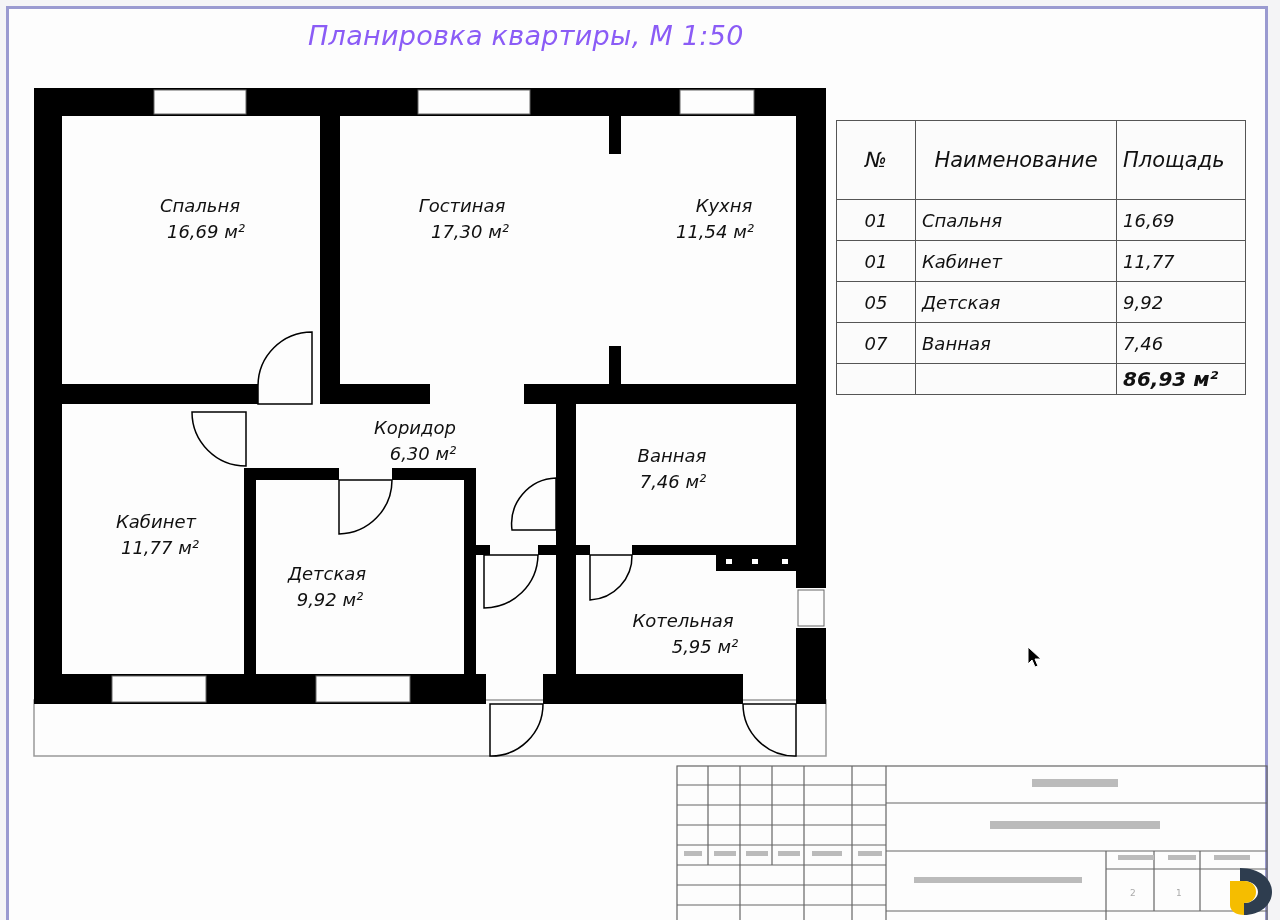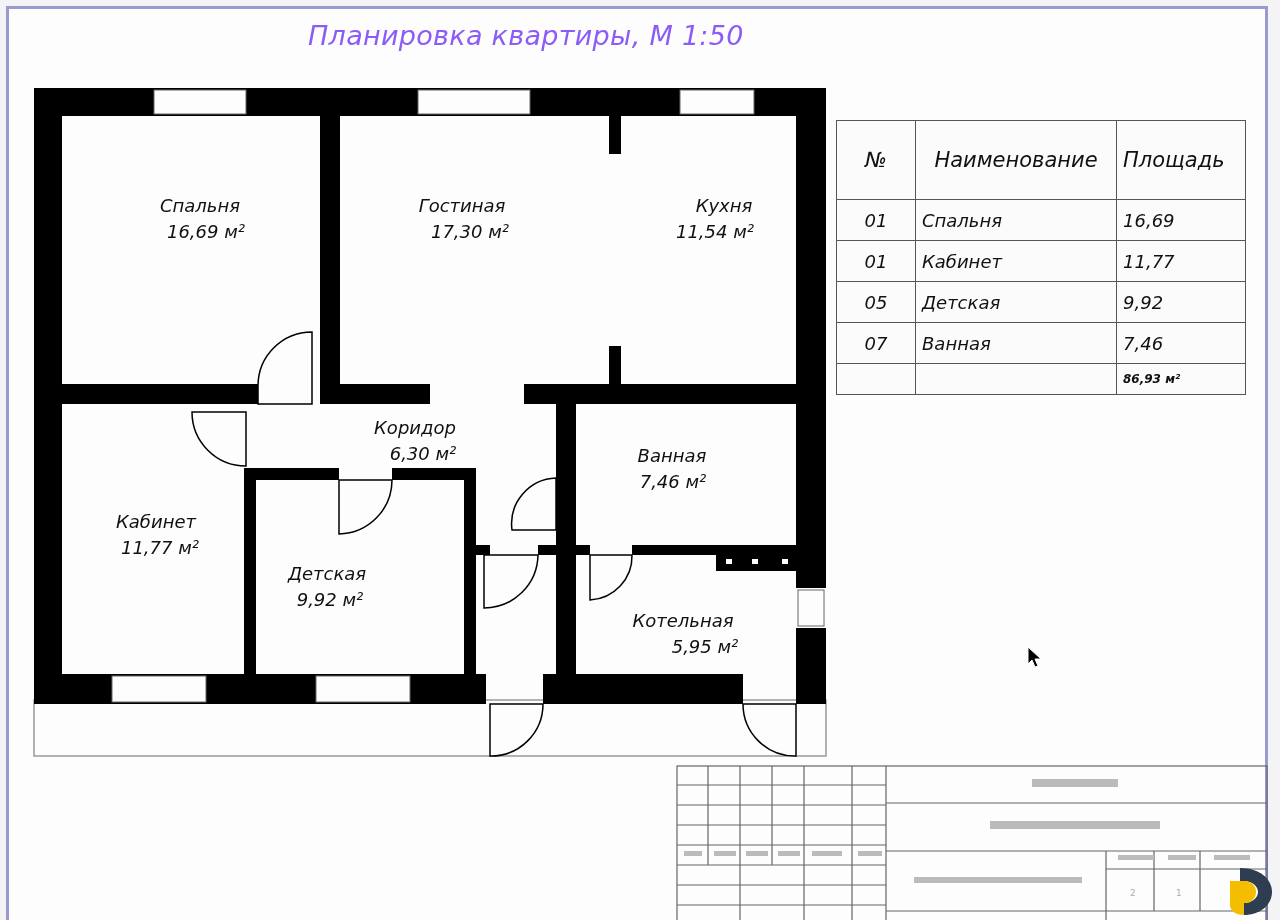--- a/index.html
+++ b/index.html
@@ -8,21 +8,21 @@
   .title{position:absolute;left:308px;top:20px;font-size:27px;font-style:italic;color:#8b5cf6;letter-spacing:0.3px;}
   .plan{position:absolute;left:0;top:0;}
   .room-label{font-style:italic;font-size:18px;fill:#111;font-family:"DejaVu Sans",sans-serif;}
   .tbl{position:absolute;left:836px;top:120px;border-collapse:collapse;font-style:italic;color:#111;background:#fbfbfb;}
   .tbl td,.tbl th{border:1.5px solid #555;font-weight:normal;padding:0 6px;height:40px;font-size:18px;}
   .tbl th{height:78px;font-size:21px;}
   .tbl .c-no{width:66px;text-align:center;}
   .tbl .c-name{width:188px;text-align:left;margin-top:8px;}
   .tbl .c-area{width:116px;text-align:left;}
   .tbl th.c-name{text-align:center;}
-  .tbl .total{font-weight:bold;font-size:12px;height:30px;}
+  .tbl .total{font-weight:bold;font-size:20px;height:30px;}
   .stamp{position:absolute;left:676px;top:765px;width:592px;height:160px;}
   .cursor{position:absolute;left:1027px;top:646px;}
   .logo{position:absolute;left:1226px;top:865px;width:48px;height:52px;}
 </style>
 </head>
 <body>
 
 <div class="sheet"></div>
 
 <div class="title">Планировка квартиры, М 1:50</div>

